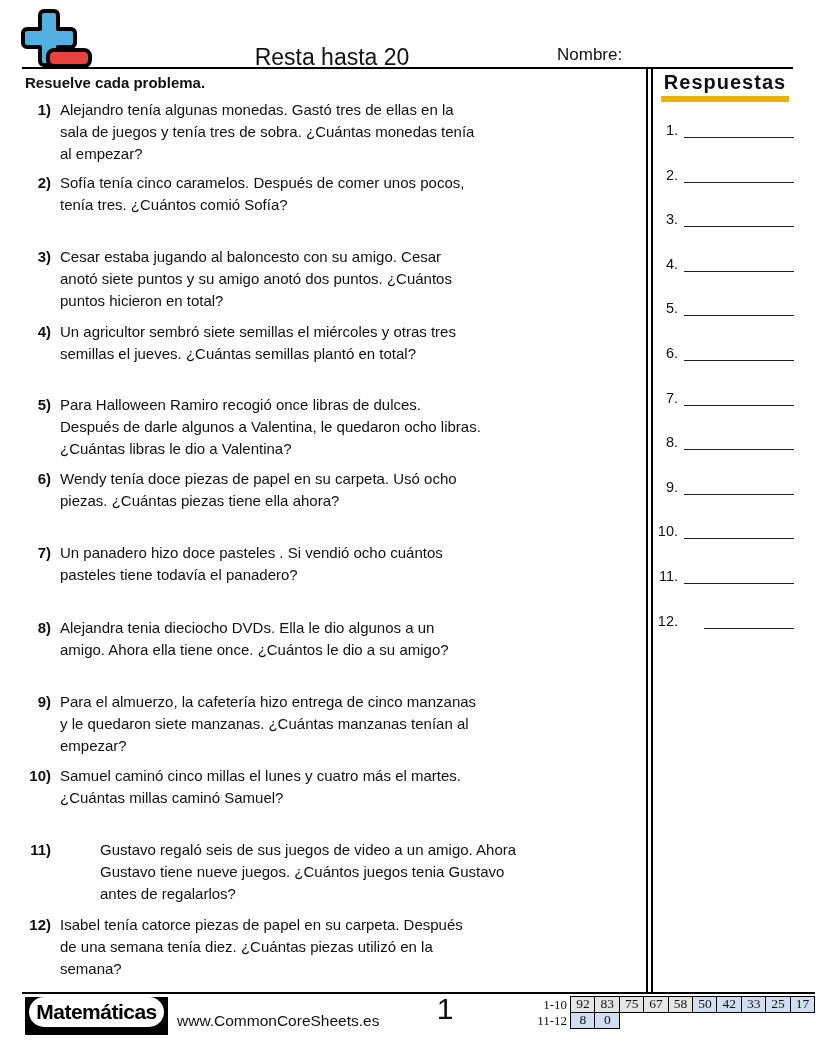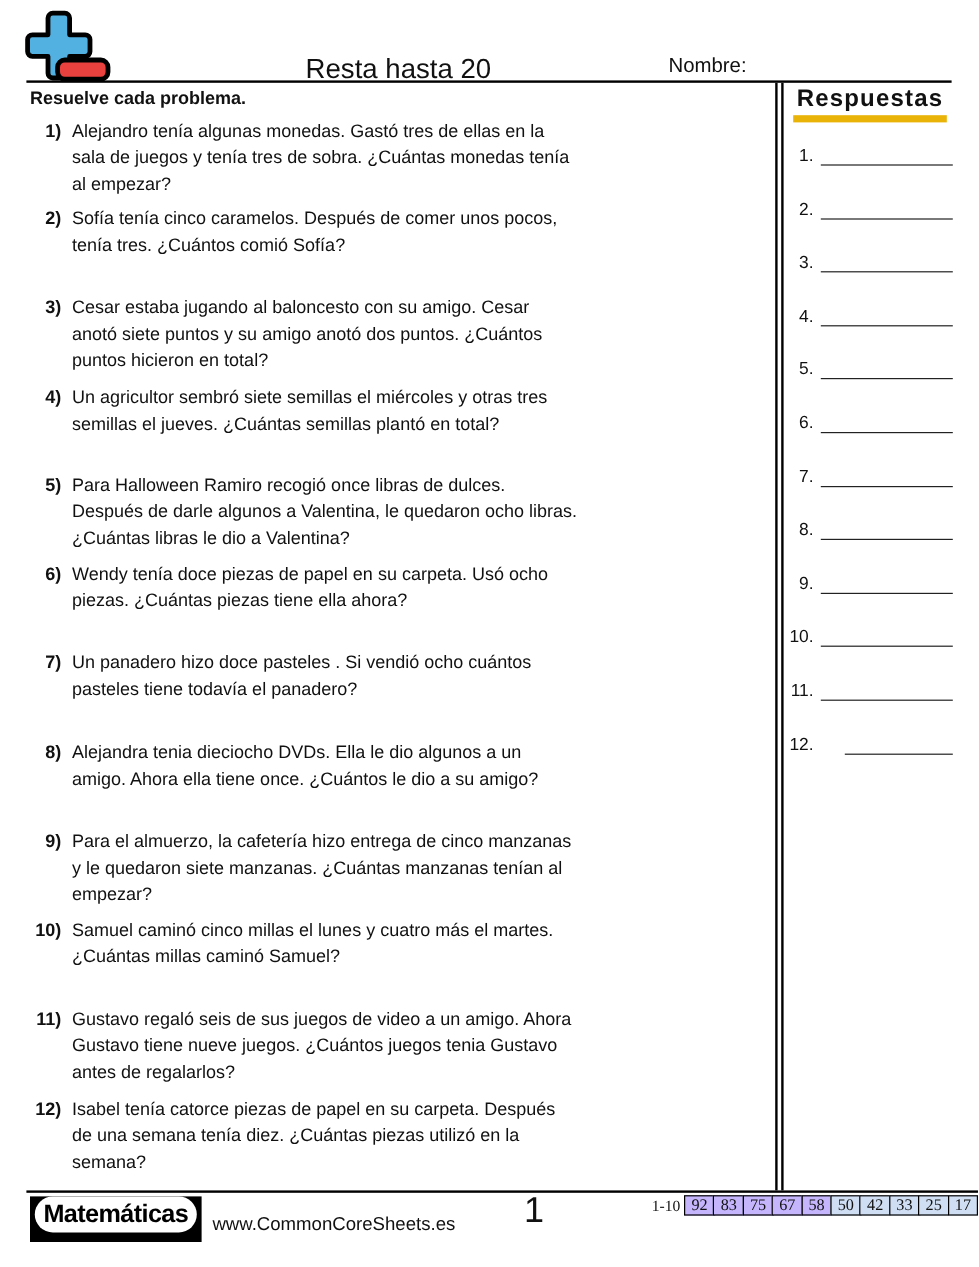--- a/index.html
+++ b/index.html
@@ -62,21 +62,21 @@
   .page-number{position:absolute;left:410px;top:992px;width:70px;text-align:center;font-size:30px;}
   .score-table{position:absolute;left:522px;top:996px;}
   .score-row{display:flex;align-items:flex-start;font-family:Liberation Serif, serif;}
   .score-row + .score-row{margin-top:-1.5px;}
   .score-label{flex:none;width:45px;text-align:right;font-size:13px;line-height:17px;padding-right:0;}
   .score-cells{display:flex;margin-left:3px;}
   .score-cell{
     box-sizing:border-box;width:25.9px;height:17px;
     border:1.5px solid #000;margin-left:-1.5px;
     font-size:13.5px;line-height:14px;text-align:center;
-    background:#c4b5fd;
+    background:#e5e5e5;
   }
   .score-cells .score-cell:first-child{margin-left:0;}
   .score-cell.shaded{background:var(--shaded-cell);}
 </style>
 </head>
 <body>
 
 <div class="page">
 
   <svg class="logo" width="74" height="62" viewBox="0 0 74 62" aria-hidden="true">
@@ -137,21 +137,21 @@
         <span class="pnum">9)</span>
         <span class="ptext">Para el almuerzo, la cafetería hizo entrega de cinco manzanas
 y le quedaron siete manzanas. ¿Cuántas manzanas tenían al
 empezar?</span>
       </div>
       <div class="problem" style="top: 765px;">
         <span class="pnum">10)</span>
         <span class="ptext">Samuel caminó cinco millas el lunes y cuatro más el martes.
 ¿Cuántas millas caminó Samuel?</span>
       </div>
-      <div class="problem" style="top: 839px;">
+      <div class="problem" style="top: 839px; gap: 40px;">
         <span class="pnum">11)</span>
         <span class="ptext">Gustavo regaló seis de sus juegos de video a un amigo. Ahora
 Gustavo tiene nueve juegos. ¿Cuántos juegos tenia Gustavo
 antes de regalarlos?</span>
       </div>
       <div class="problem" style="top: 914px;">
         <span class="pnum">12)</span>
         <span class="ptext">Isabel tenía catorce piezas de papel en su carpeta. Después
 de una semana tenía diez. ¿Cuántas piezas utilizó en la
 semana?</span>
@@ -228,15 +228,22 @@
           <span class="score-cell">75</span>
           <span class="score-cell">67</span>
           <span class="score-cell">58</span>
           <span class="score-cell shaded">50</span>
           <span class="score-cell shaded">42</span>
           <span class="score-cell shaded">33</span>
           <span class="score-cell shaded">25</span>
           <span class="score-cell shaded">17</span>
         </span>
       </div>
+      <div class="score-row">
+        <span class="score-label">11-12</span>
+        <span class="score-cells">
+          <span class="score-cell shaded">8</span>
+          <span class="score-cell shaded">0</span>
+        </span>
+      </div>
     </div>
 
 </div>
 
 </body></html>

